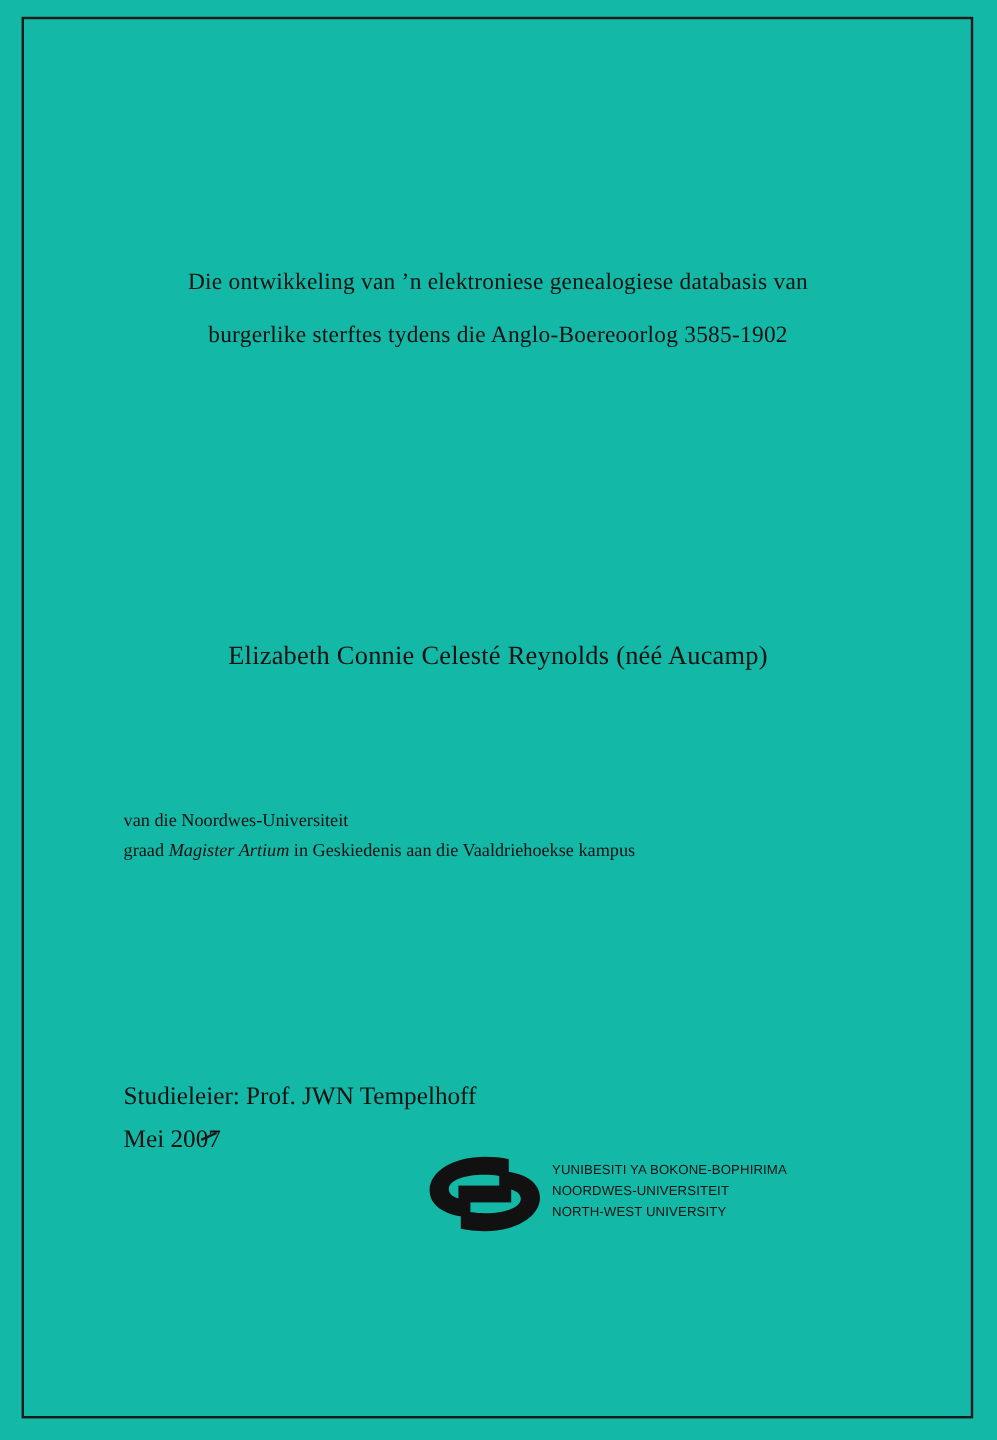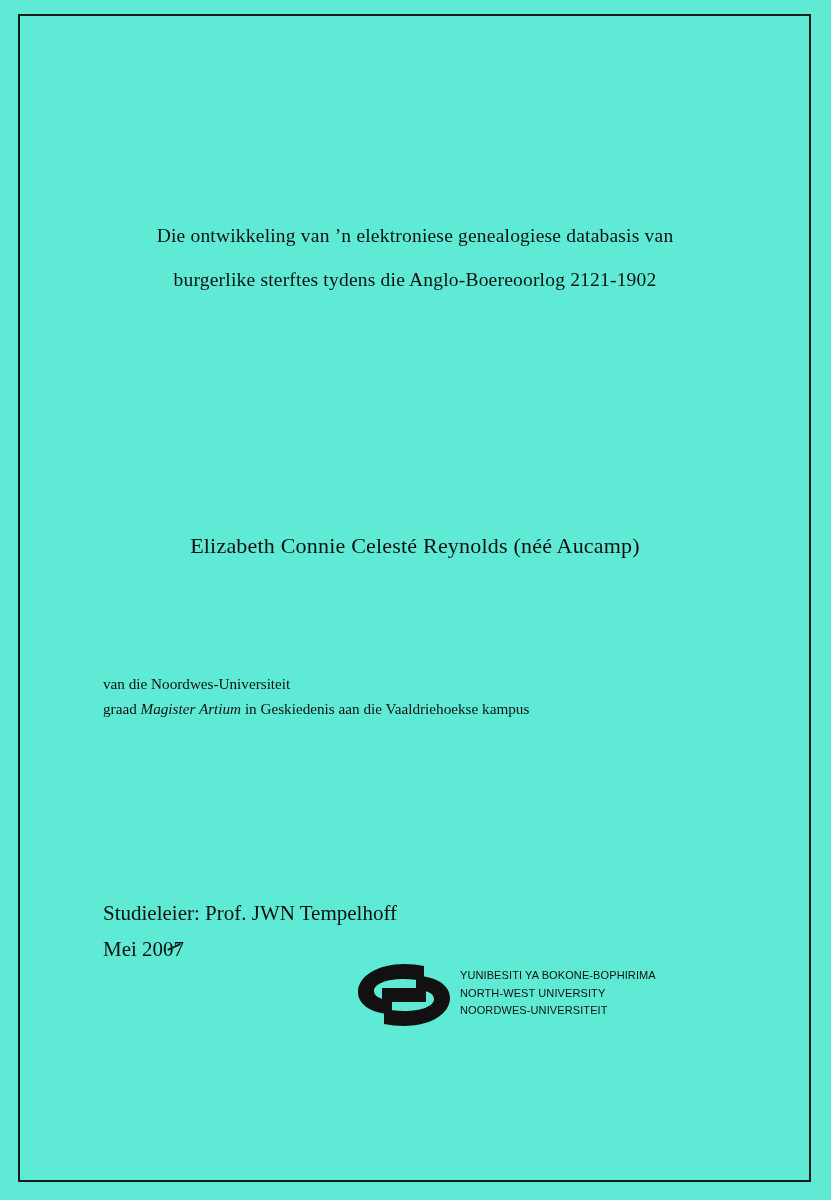--- a/index.html
+++ b/index.html
@@ -12,21 +12,21 @@
     height: 1200px;
     font-family: "Liberation Serif", serif;
     color: #111111;
     overflow: hidden;
   }
 
   .page {
     position: relative;
     width: 831px;
     height: 1200px;
-    background: #5eead4;
+    background: #14b8a6;
   }
 
   
   .scan-frame {
     position: absolute;
     left: 18px;
     top: 14px;
     width: 793px;
     height: 1168px;
     border: 2px solid #1a1a1a;
@@ -144,21 +144,21 @@
 <body>
 
 <div class="page">
 
   <div class="scan-frame"></div>
 
   <div class="content">
 
     <div class="title-block">
       <span class="title-line">Die ontwikkeling van ’n elektroniese genealogiese databasis van</span>
-      <span class="title-line">burgerlike sterftes tydens die Anglo-Boereoorlog 2121-1902</span>
+      <span class="title-line">burgerlike sterftes tydens die Anglo-Boereoorlog 3585-1902</span>
     </div>
 
 
     <div class="author">Elizabeth Connie Celesté Reynolds (néé Aucamp)</div>
 
     <div class="statement">
       <div class="nojust">van die Noordwes-Universiteit</div>
       <div class="nojust"><span>graad </span><i>Magister Artium</i><span> in Geskiedenis aan die Vaaldriehoekse kampus</span></div>
     </div>
 
@@ -173,19 +173,19 @@
     <div class="logo-wrap">
       <svg class="logo-mark" viewBox="0 0 104 66">
         <g fill="#111111">
           <path d="M52 2 C26 2 6 14 6 30 C6 44 22 52 40 52 L40 38 C30 38 22 35 22 29 C22 22 34 17 52 17 C60 17 67 18 72 20 L72 4 C66 2.7 59 2 52 2 Z"></path>
           <path d="M52 64 C78 64 98 52 98 36 C98 22 82 14 64 14 L64 28 C74 28 82 31 82 37 C82 44 70 49 52 49 C44 49 37 48 32 46 L32 62 C38 63.3 45 64 52 64 Z"></path>
           <rect x="30" y="26" width="44" height="14"></rect>
         </g>
       </svg>
       <div class="logo-text">
         <span>YUNIBESITI YA BOKONE-BOPHIRIMA</span>
+        <span>NOORDWES-UNIVERSITEIT</span>
         <span>NORTH-WEST UNIVERSITY</span>
-        <span>NOORDWES-UNIVERSITEIT</span>
       </div>
     </div>
 
   </div>
 </div>
 
 </body></html>

